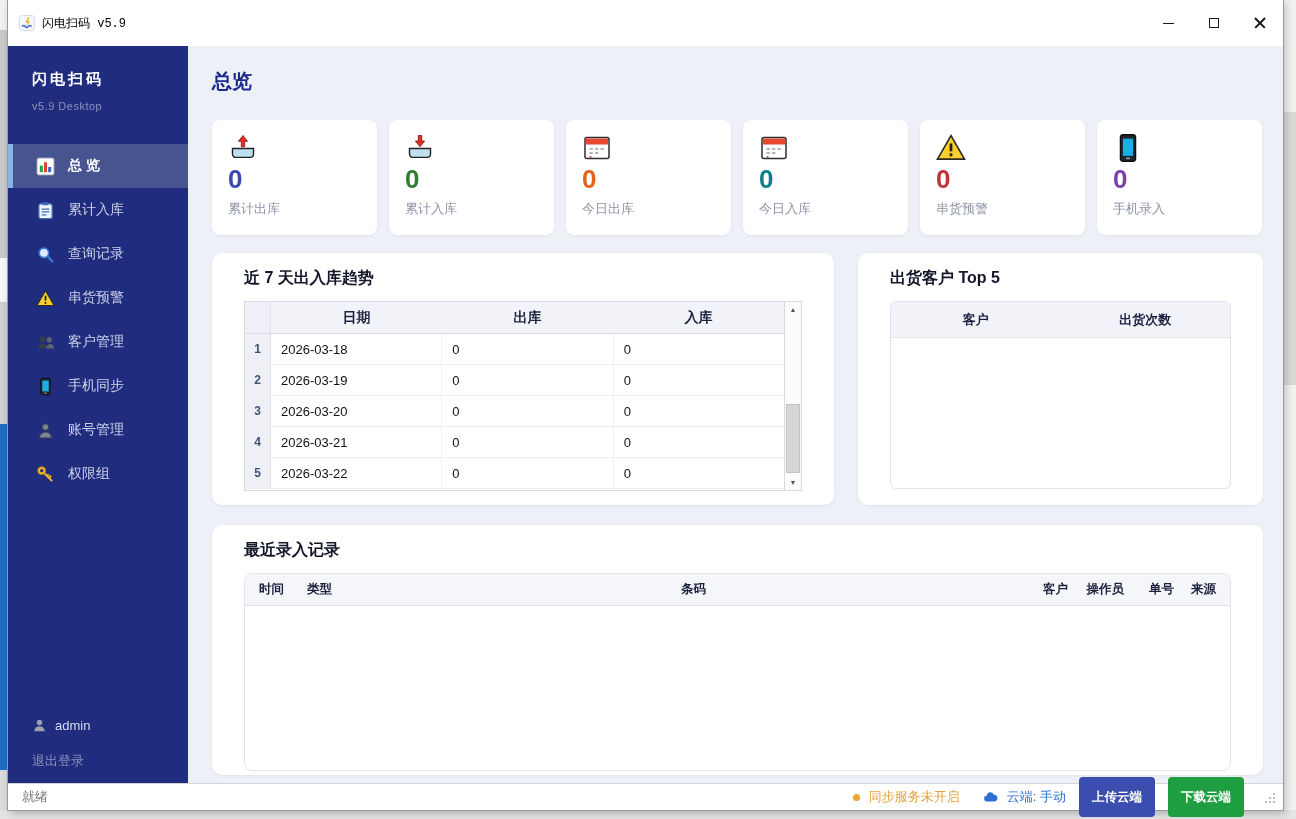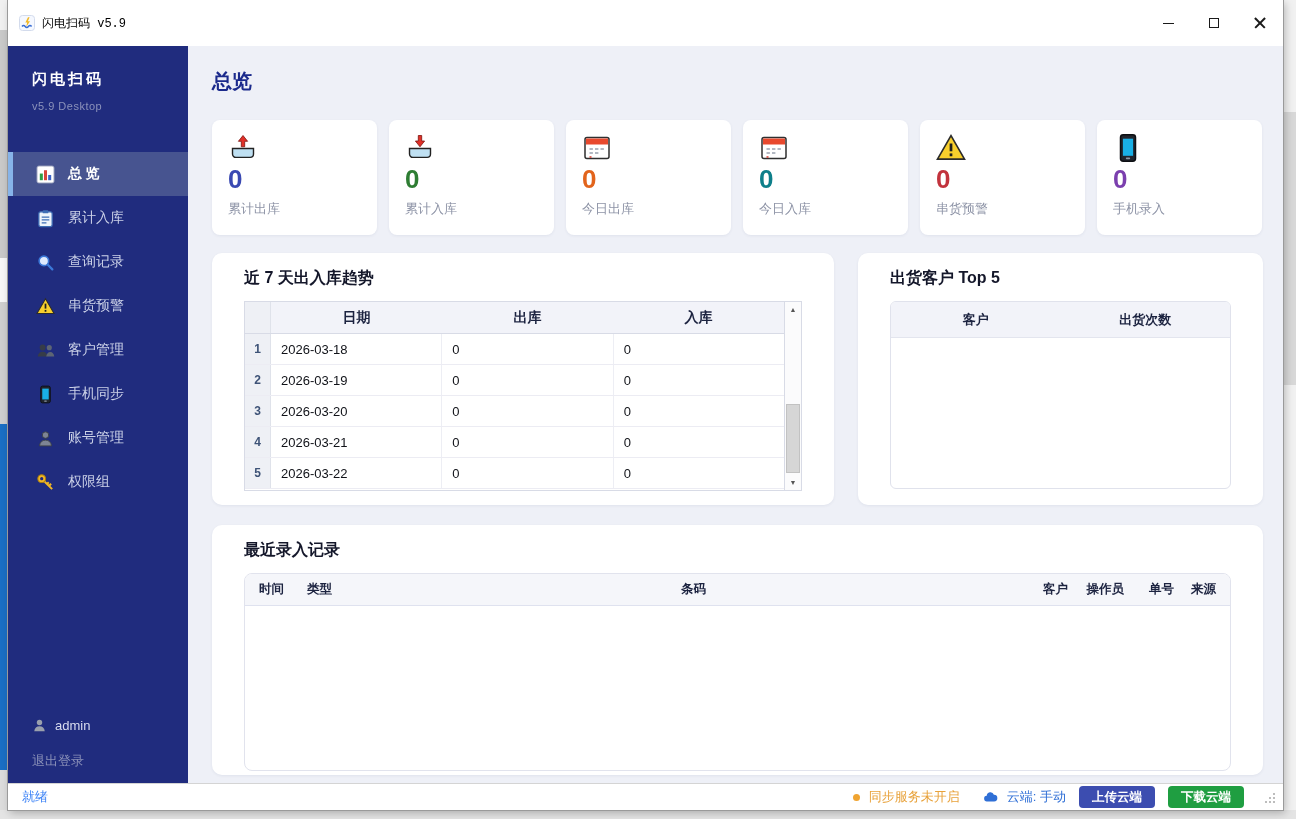--- a/index.html
+++ b/index.html
@@ -34,21 +34,21 @@
   
   .app-body { flex:1 1 auto; display:flex; min-height:0; }
   
   .sidebar {
     width:180px; flex:0 0 180px; background:#202c7e; color:#cfd4ea;
     display:flex; flex-direction:column;
   }
   .brand { padding:24px 0 16px 24px; }
   .brand-name { color:#fff; font-weight:bold; font-size:15px; letter-spacing:3px; }
   .brand-version { color:#8b92bb; font-size:11px; margin-top:11px; letter-spacing:.5px; }
-  .nav { margin-top:24px;font-family:Liberation Serif, serif; }
+  .nav { margin-top:16px; }
   .nav-item {
     height:44px; display:flex; align-items:center; padding-left:28px;
     font-size:14px; color:#ccd2e8; cursor:pointer;
   }
   .nav-item.active {
     background:#475490; border-left:5px solid #87b4e9; padding-left:23px;
     color:#fff; font-weight:bold;
   }
   .nav-icon { width:19px; height:19px; flex:0 0 19px; display:inline-block; }
   .nav-icon svg { width:19px; height:19px; display:block; }
@@ -106,29 +106,29 @@
   .t3-col { white-space:nowrap; }
   .t3-time { width:48px; } .t3-type { width:56px; }
   .t3-barcode { flex:1 1 auto; text-align:center; }
   .t3-cust { width:44px; text-align:right; } .t3-oper { width:56px; text-align:right; }
   .t3-order { width:50px; text-align:right;font-family:Liberation Serif, serif; } .t3-src { width:42px; text-align:right; }
   
   .statusbar {
     flex:0 0 27px; height:27px; background:#fff; border-top:1px solid #d4d4d4;
     display:flex; align-items:center; font-size:13px; padding:0 6px 0 6px;
   }
-  .status-ready { color:#3b82f6; margin-left:8px; }
+  .status-ready { color:#737373; margin-left:8px; }
   .status-right { margin-left:auto; display:flex; align-items:center; gap:9px; }
   .sync-dot { width:7px; height:7px; border-radius:50%; background:#f0a431; display:inline-block; }
   .sync-text { font-size:13px; }
   .cloud-icon { width:15px; height:15px; display:inline-block; margin-left:14px; }
   .cloud-icon svg { width:15px; height:15px; display:block; }
   .cloud-text { font-size:13px; }
   .sb-btn {
-    border:none; color:#fff; font-size:12.5px; font-weight:bold; height:22px;
+    border:none; color:#fff; font-size:12.5px; font-weight:bold; height:40px;
     padding:0 13px; border-radius:4px; cursor:pointer; margin-left:4px;
     font-family:inherit;
   }
   .grip { width:16px; height:16px; margin-left:8px; }
   .grip svg { width:16px; height:16px; display:block; }
 </style>
 </head>
 <body>
 
 <div class="bg-seg" style="left:0;top:0;width:8px;height:30px;background:#f0f0f0;"></div>

